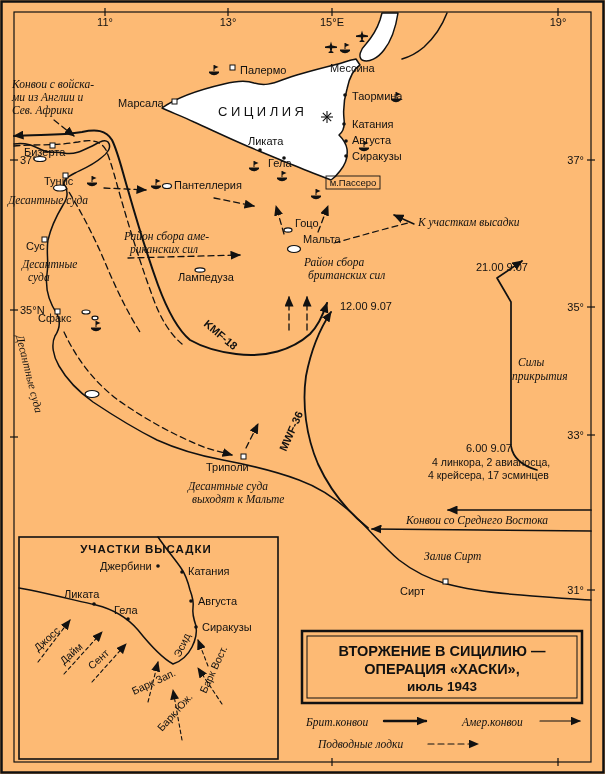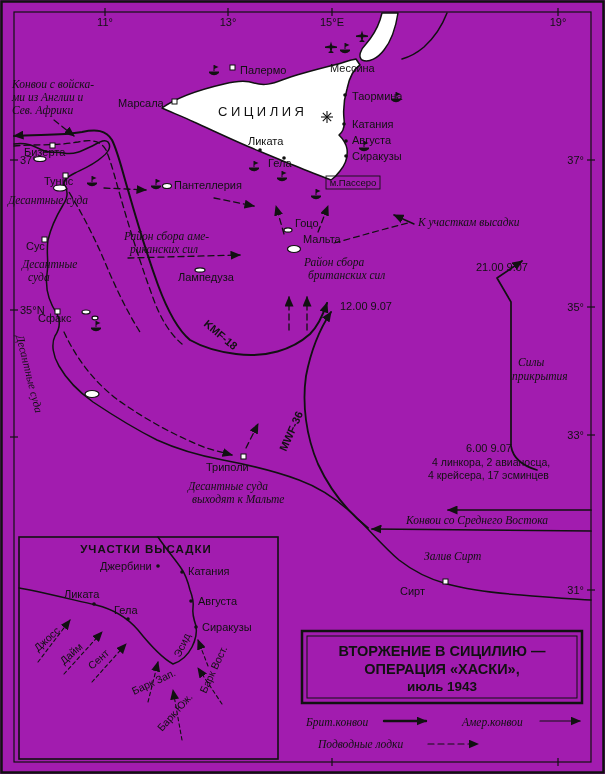--- a/index.html
+++ b/index.html
@@ -1,17 +1,17 @@
 <!DOCTYPE html>
 <html><head>
 <meta charset="utf-8">
 <style>
   * { margin:0; padding:0; box-sizing:border-box; }
   html,body { background:#ffffff; }
-  #page { width:605px; height:774px; position:relative; background:#a21caf; overflow:hidden; }
+  #page { width:605px; height:774px; position:relative; background:#fdba74; overflow:hidden; }
   svg { display:block; }
   text { fill:#111; }
   .t   { font-family:"Liberation Sans",sans-serif; font-size:11px; }
   .ti  { font-family:"Liberation Serif",serif; font-style:italic; font-size:11.5px; }
   .tb  { font-family:"Liberation Sans",sans-serif; font-weight:bold; font-size:11px; }
   .sm  { font-size:9.5px; }
   .sm2 { font-size:10.5px; }
   .region { font-family:"Liberation Sans",sans-serif; font-size:13px; letter-spacing:3.5px; }
   .title  { font-family:"Liberation Sans",sans-serif; font-weight:bold; font-size:14.5px; }
   .title3 { font-size:13.5px; }

